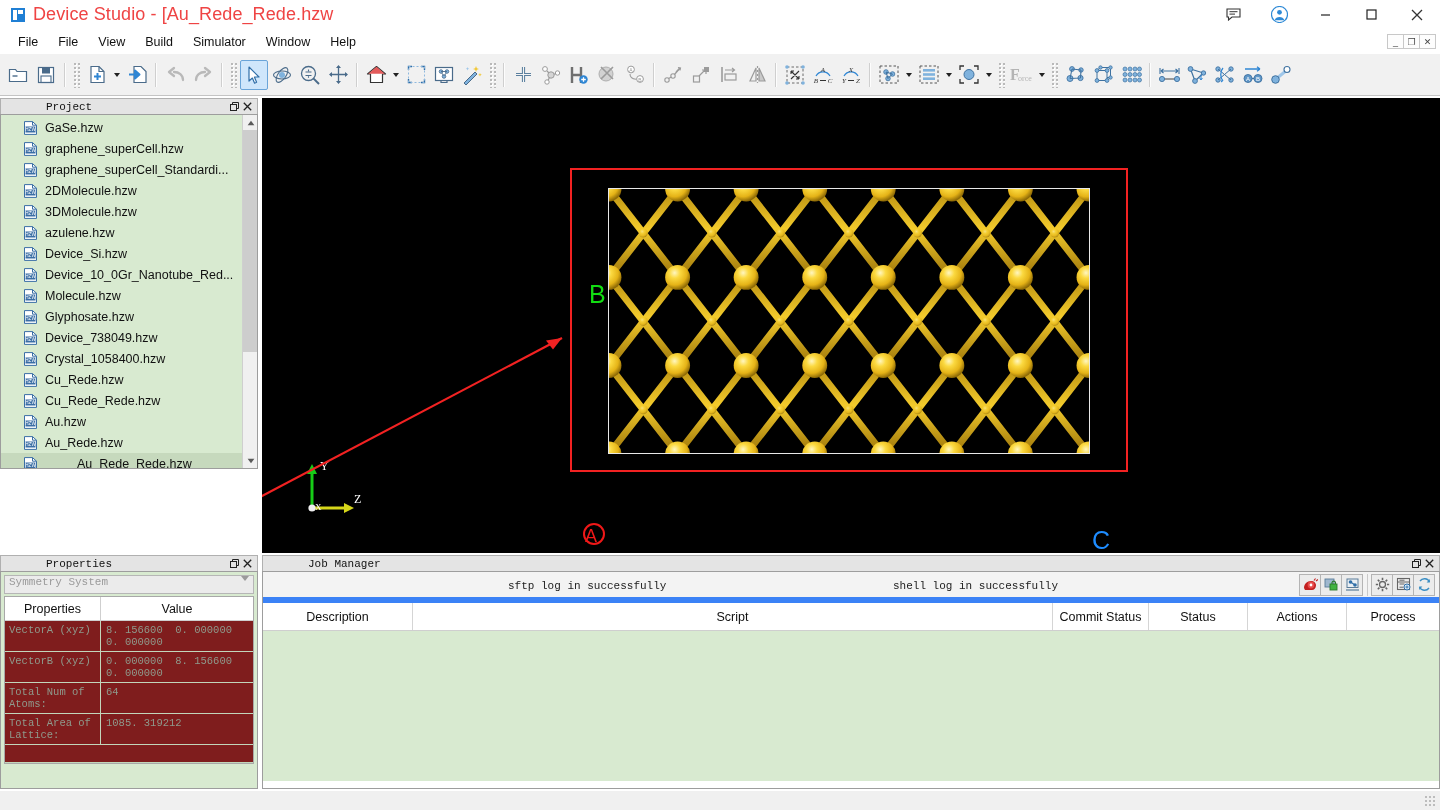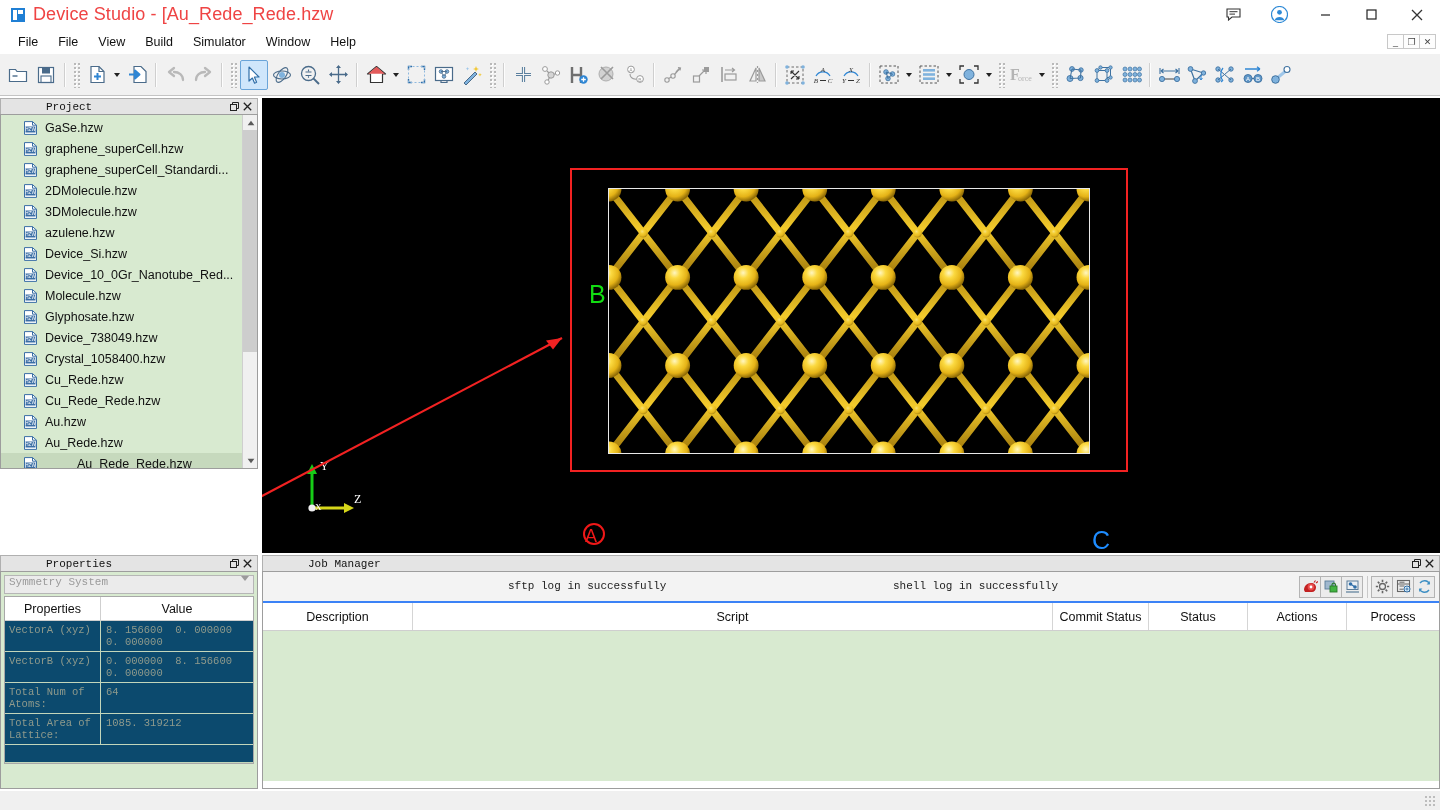--- a/index.html
+++ b/index.html
@@ -123,21 +123,21 @@
   }
   .sym-combo .caret{ margin-left:auto; width:0;height:0;
     border-left:4px solid transparent;border-right:4px solid transparent;border-top:5px solid #9a9a9a; }
   .props-table{ margin:0 3px; border:1px solid #a8a8a8; background:#fff; }
   .pt-head{ display:flex; height:24px; background:#ffffff; border-bottom:1px solid #cfcfcf; }
   .pt-head div{
     display:flex; align-items:center; justify-content:center; font-size:12.5px; color:#111;
   }
   .pt-head .c1{ width:96px; border-right:1px solid #cfcfcf; }
   .pt-head .c2{ flex:1; }
-  .pt-row{ display:flex; background:#0c4a6e; border-bottom:1px solid #c3d6bb;justify-content:space-between; }
+  .pt-row{ display:flex; background:#7f1d1d; border-bottom:1px solid #c3d6bb;justify-content:space-between; }
   .pt-row .c1{
     width:96px; border-right:1px solid #c3d6bb; padding:3px 4px;
     font-family:"Liberation Mono", monospace; font-size:10.5px; color:#8f9a8c; line-height:12px;
   }
   .pt-row .c2{
     flex:1; padding:3px 5px;
     font-family:"Liberation Mono", monospace; font-size:10.5px; color:#8f9a8c; line-height:12px;
   }
   .pt-row.blank{ height:18px; }
 
@@ -163,21 +163,21 @@
     position:absolute; left:321px; top:425px; width:22px; height:22px;
     border:2px solid #f01818; border-radius:50%;
   }
   .axes{ position:absolute; left:40px; top:360px; width:62px; height:60px; }
   .arrow-annot{ position:absolute; left:0; top:0; width:1178px; height:455px; pointer-events:none; }
 
   
   .job-panel{ position:absolute; left:262px; top:555px; width:1178px; height:236px; }
   .job-body{ height:218px; border:1px solid #9d9d9d; background:#fff; }
   .job-toolbar{
-    height:31px; background:#f3f3f3; border-bottom:2px solid #3b82f6;
+    height:31px; background:#f3f3f3; border-bottom:6px solid #3b82f6;
     display:flex; align-items:center; position:relative;
   }
   .log-msg{
     font-family:"Liberation Mono", monospace; font-size:11px; color:#222;
     position:absolute;
   }
   .log1{ left:245px; top:8px; }
   .log2{ left:630px; top:8px; }
   .jt-group{ margin-left:auto; display:flex; align-items:center; margin-right:4px; }
   .jt-sep{ width:1px; height:22px; background:#c9c9c9; margin:0 4px; }

